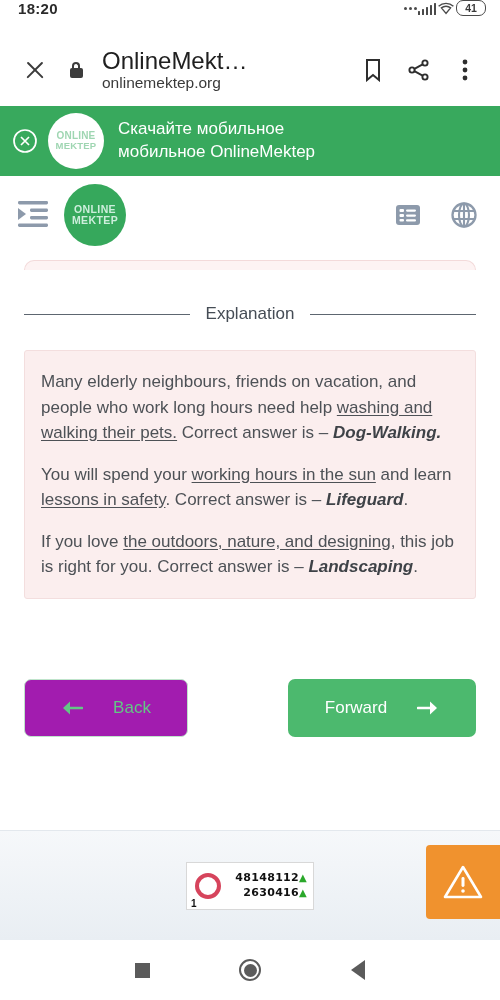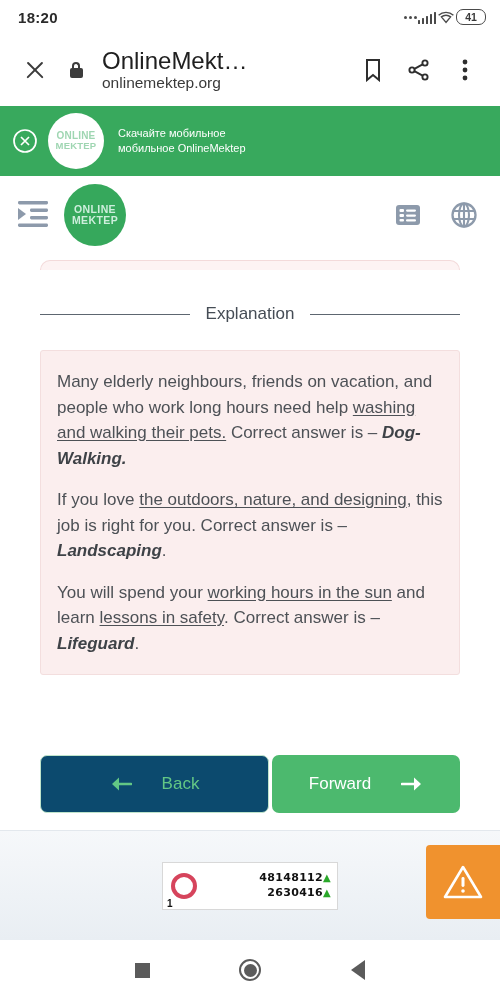--- a/index.html
+++ b/index.html
@@ -7,21 +7,21 @@
     width: 500px; height: 1000px;
     font-family: "Liberation Sans", sans-serif;
     background: #ffffff;
     overflow: hidden;
   }
   .screen { width: 500px; height: 1000px; position: relative; display: flex; flex-direction: column; background:#fff; }
 
   
   .statusbar {
     height: 34px; flex: 0 0 34px;
-    display: flex; align-items: center; justify-content: space-between;
+    display: flex; align-items: flex-start; justify-content: space-between;
     padding: 0 14px 0 18px; background: #ffffff;
   }
   .status-time { font-size: 15px; font-weight: bold; color: #2b2b2b; letter-spacing: .3px; }
   .status-right { display: flex; align-items: center; gap: 1px; }
   .dots { display:flex; align-items:flex-end; gap:2px; }
   .dots i { width:3px; height:3px; background:#4a4a4a; border-radius:50%; display:block; }
   .signal { display: flex; align-items: flex-end; gap: 1.5px; height: 13px; }
   .signal span { width: 2.5px; background: #4a4a4a; display:block; border-radius:.5px; }
   .signal span:nth-child(1){height:4px}.signal span:nth-child(2){height:6px}
   .signal span:nth-child(3){height:8px}.signal span:nth-child(4){height:10px}
@@ -65,21 +65,21 @@
   }
   .promo-close { width:26px; height:26px; flex:0 0 26px; position:relative; }
   .promo-logo {
     width: 56px; height:56px; flex:0 0 56px; border-radius:50%;
     background:#fff; display:flex; flex-direction:column;
     align-items:center; justify-content:center; line-height:1;
   }
   .promo-logo b { font-size: 10px; color:#9fd6b2; letter-spacing:.2px; font-weight:700; }
   .promo-logo b:last-child { font-size:9.5px; }
   .promo-text {
-    flex:1 1 auto; color:#fff; font-size:11px; line-height:1.35; padding-left:4px;
+    flex:1 1 auto; color:#fff; font-size:17px; line-height:1.35; padding-left:4px;
   }
   .gp-btn {
     flex: 0 0 128px; height: 42px; background:#fff; border-radius:2px;
     display:flex; align-items:center; justify-content:center; gap:7px;
   }
   .gp-label { font-size: 13px; color:#5a5a5a; font-weight:600; }
 
   
   .sitenav {
     flex: 0 0 78px; height:78px; background:#fff;
@@ -88,21 +88,21 @@
   .nav-left { display:flex; align-items:center; gap: 14px; }
   .nav-logo {
     width: 62px; height:62px; border-radius:50%; background:#36a85c;
     display:flex; flex-direction:column; align-items:center; justify-content:center; line-height:1.05;
   }
   .nav-logo b { font-size:10.5px; color:#cdeedc; letter-spacing:.4px; font-weight:700; }
   .nav-spacer { flex:1 1 auto; }
   .nav-right { display:flex; align-items:center; gap: 28px; }
 
   
-  .content { flex: 1 1 auto; background:#fff; position:relative; overflow:hidden; padding: 0 40px; }
+  .content { flex: 1 1 auto; background:#fff; position:relative; overflow:hidden; padding: 0 24px; }
   .card-sliver {
     height: 10px; margin-top: 6px; border: 1.5px solid #f3dada;
     border-bottom: none; border-radius: 10px 10px 0 0; background:#fdf3f3;
   }
   .divider {
     display:flex; align-items:center; gap: 16px; margin-top: 34px; margin-bottom: 26px;
   }
   .divider .line { flex:1 1 auto; height:1px; background:#5d6670; }
   .divider .label { font-size: 17px; color:#454c55; white-space:nowrap; }
 
@@ -116,32 +116,32 @@
   .expl-card p:last-child { margin-bottom: 2px; }
   .expl-card u { text-decoration: underline; text-underline-offset: 2px; }
   .expl-card b { font-weight: bold; font-style: italic; color:#3e4247; }
 
   
   .navbtns { display:flex; align-items:center; justify-content:space-between; margin-top: 80px; }
   .btn {
     height: 58px; border-radius: 7px; display:flex; align-items:center;
     justify-content:center; gap: 30px; font-size: 17px; padding: 0 22px;
   }
-  .btn-back { width: 229px; border: 1.4px solid #bfe4cb; background:#0c4a6e; color:#63c785; }
+  .btn-back { width: 164px; border: 1.4px solid #bfe4cb; background:#a21caf; color:#63c785; }
   .btn-fwd  { width: 188px; background: #4cb96e; color:#fff; }
 
   
   .adzone {
     flex: 0 0 110px; height: 110px; position: relative;
     background: linear-gradient(#f6f8fa, #eef2f6 60%, #e9eef3);
     border-top: 1px solid #e3e8ed;
     display:flex; align-items:center; justify-content:center;
   }
   .counter {
-    width: 176px; height: 48px; background:#fff; border: 1px solid #d8d8d8;
+    width: 128px; height: 48px; background:#fff; border: 1px solid #d8d8d8;
     display:flex; align-items:center; position:relative; padding: 0 6px 0 8px;
   }
   .counter .ring {
     width: 26px; height:26px; border-radius:50%; border:4px solid #d6445c; flex:0 0 26px;
   }
   .counter .nums {
     flex:1 1 auto; text-align:right; font-family:"DejaVu Sans", sans-serif;
     font-size: 11px; color:#111; line-height:1.3; letter-spacing:.3px; font-weight:600;
   }
   .counter .nums span { color:#2aa82a; font-size:10px; }
@@ -285,24 +285,24 @@
       <div class="line"></div>
       <div class="label">Explanation</div>
       <div class="line"></div>
     </div>
 
     <div class="expl-card">
       <p>
         <span>Many elderly neighbours, friends on vacation, and people who work long hours need help </span><u>washing and walking their pets.</u><span> Correct answer is – </span><b>Dog-Walking.</b>
       </p>
       <p>
-        <span>If you love </span><u>the outdoors, nature, and designing</u><span>, this job is right for you. Correct answer is – </span><b>Landscaping</b><span>.</span>
+        <span>You will spend your </span><u>working hours in the sun</u><span> and learn </span><u>lessons in safety</u><span>. Correct answer is – </span><b>Lifeguard</b><span>.</span>
       </p>
       <p>
-        <span>You will spend your </span><u>working hours in the sun</u><span> and learn </span><u>lessons in safety</u><span>. Correct answer is – </span><b>Lifeguard</b><span>.</span>
+        <span>If you love </span><u>the outdoors, nature, and designing</u><span>, this job is right for you. Correct answer is – </span><b>Landscaping</b><span>.</span>
       </p>
     </div>
 
     <div class="navbtns">
       <div class="btn btn-back">
         <svg width="22" height="16" viewBox="0 0 22 16">
           <path d="M21 8 H7" stroke="#63c785" stroke-width="2.6" stroke-linecap="round"></path>
           <path d="M9 1.5 L2 8 L9 14.5 Z" fill="#63c785"></path>
         </svg>
         <span>Back</span>

